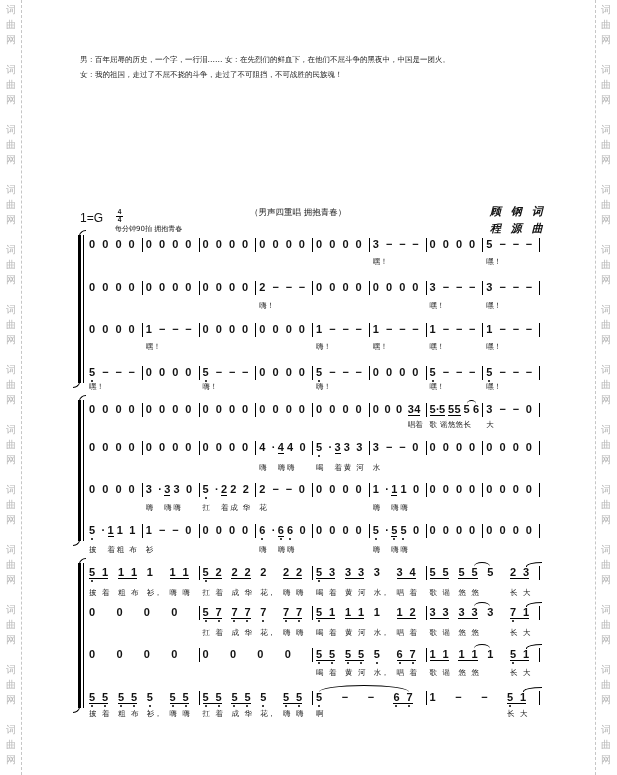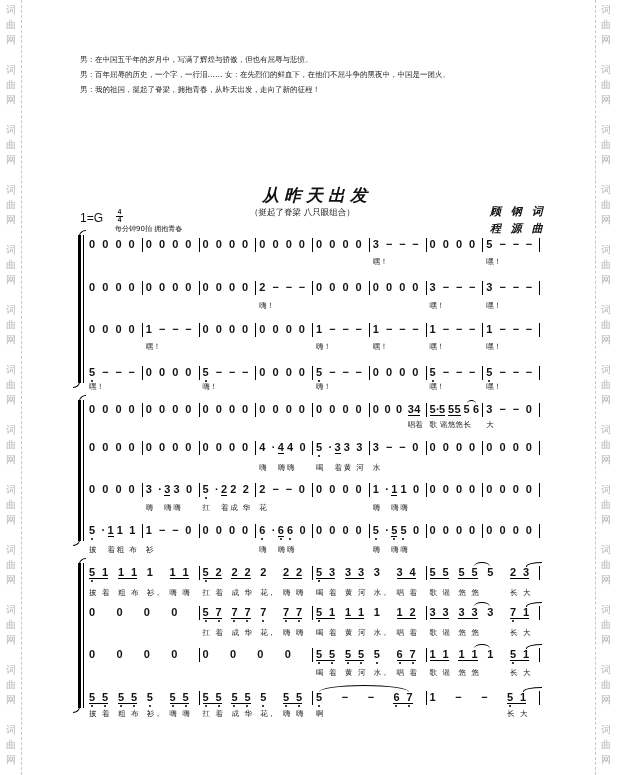--- a/index.html
+++ b/index.html
@@ -122,28 +122,26 @@
       <span class="wm-char" style="top: 679px;">曲</span>
       <span class="wm-char" style="top: 694px;">网</span>
       <span class="wm-char" style="top: 724px;">词</span>
       <span class="wm-char" style="top: 739px;">曲</span>
       <span class="wm-char" style="top: 754px;">网</span>
     </div>
   <div class="dash-line" style="left:595px;"></div>
 
   <div id="narration">
     <div id="narration-lines">
-        <div class="narr-line">男：在中国五千年的岁月中，写满了辉煌与骄傲，但也有屈辱与悲愤。</div>
         <div class="narr-line">男：百年屈辱的历史，一个字，一行泪……   女：在先烈们的鲜血下，在他们不屈斗争的黑夜中，中国是一团火。</div>
-        <div class="narr-line">男：我的祖国，挺起了脊梁，拥抱青春，从昨天出发，走向了新的征程！</div>
+        <div class="narr-line">女：我的祖国，走过了不屈不挠的斗争，走过了不可阻挡，不可战胜的民族魂！</div>
       </div>
   </div>
 
-  <div id="title">从昨天出发</div>
-  <div id="subtitle">（挺起了脊梁  八只眼组合）</div>
+  <div id="subtitle">（男声四重唱  拥抱青春）</div>
   <div id="key">1=G</div>
   <div id="timesig">
     <span>4</span>
     <span class="ts-line"></span>
     <span>4</span>
   </div>
   <div id="tempo">每分钟90拍 拥抱青春</div>
   <div id="credit-lyricist" class="credit">顾 钢 词</div>
   <div id="credit-composer" class="credit">程 源 曲</div>
 

